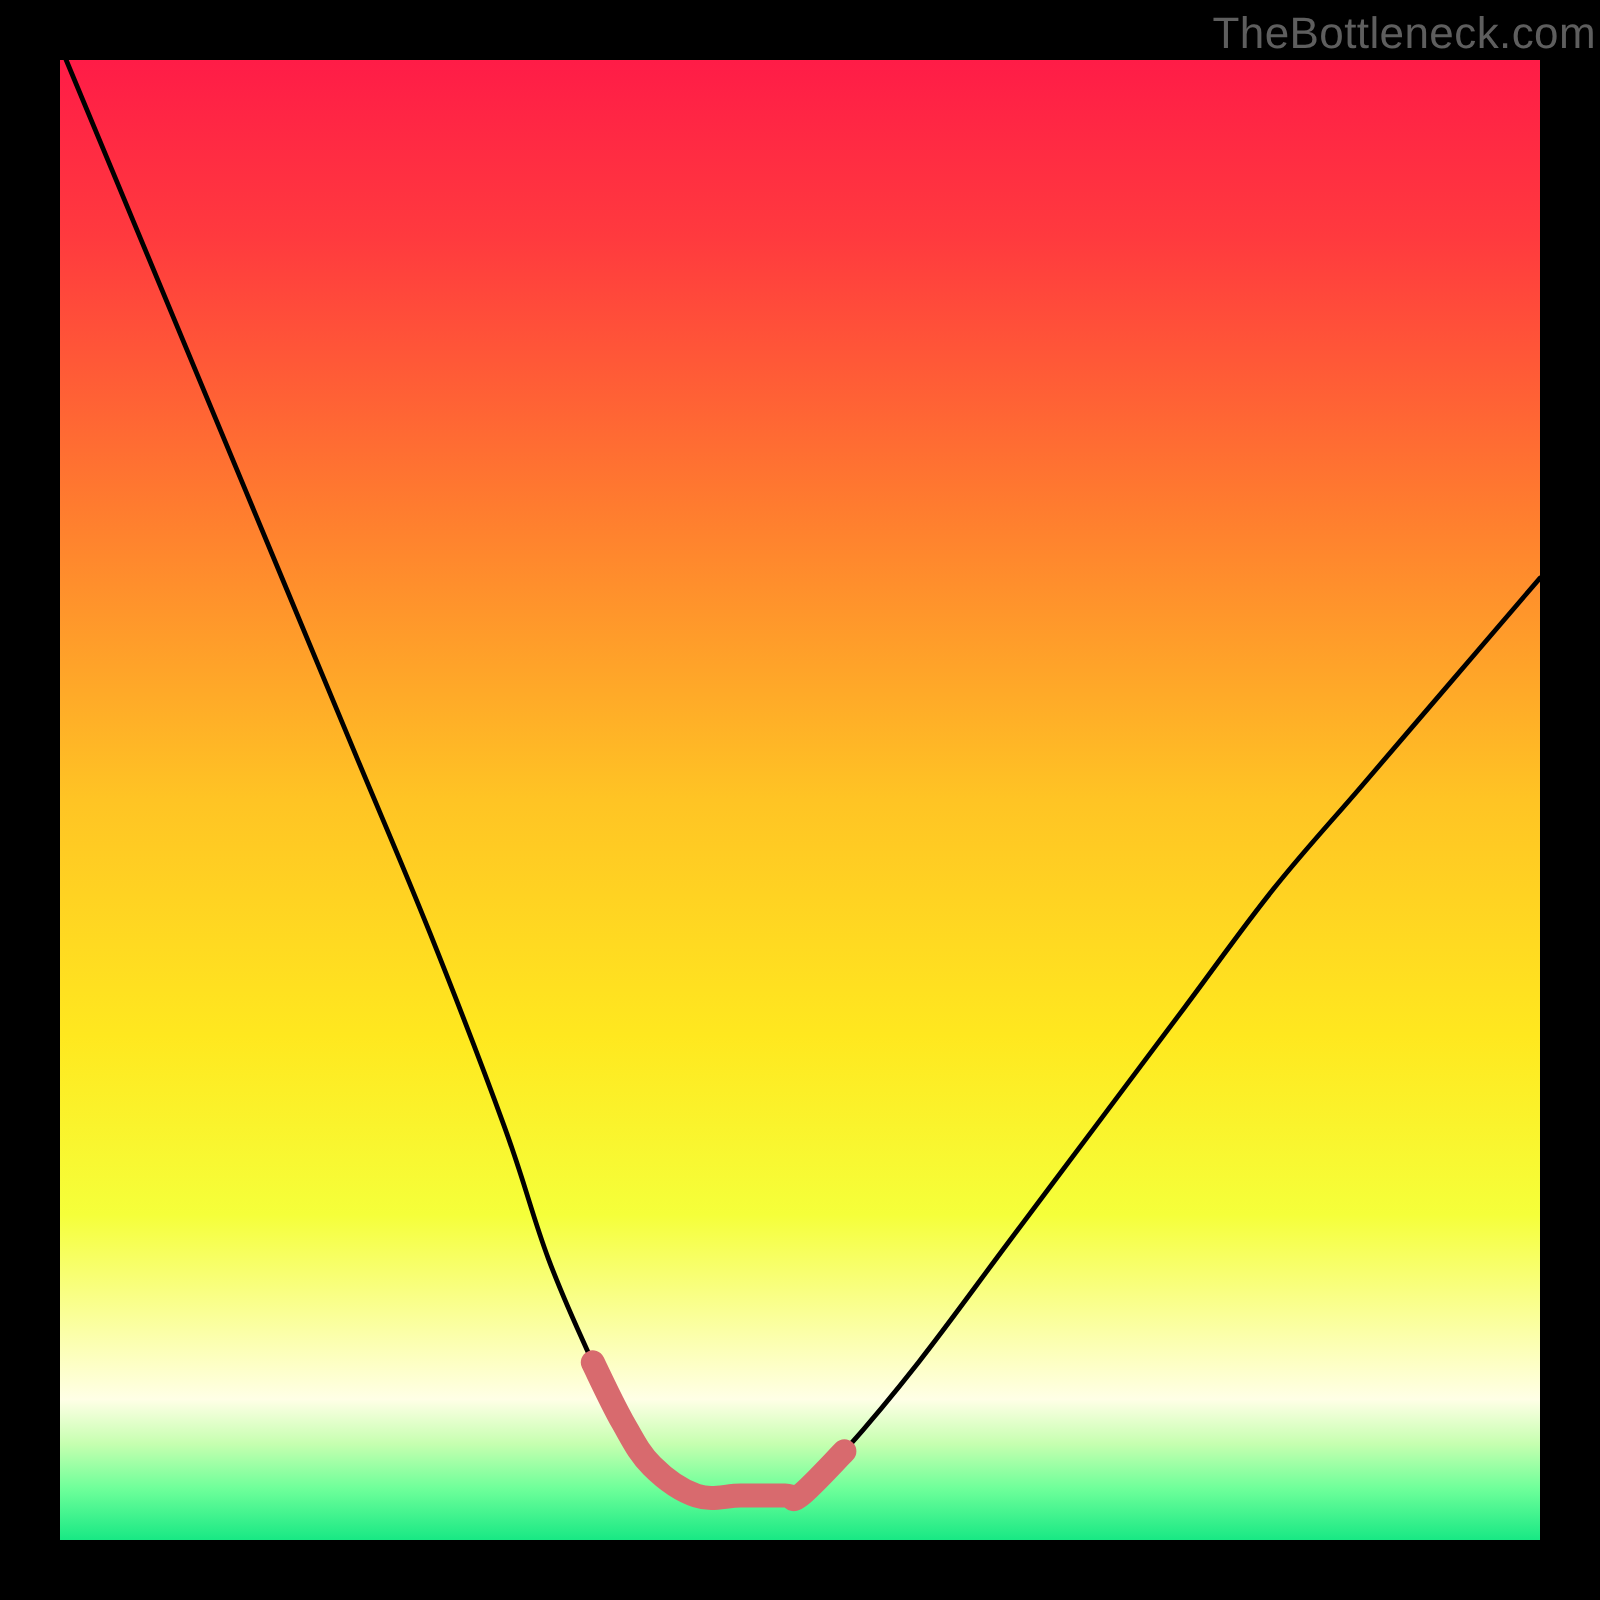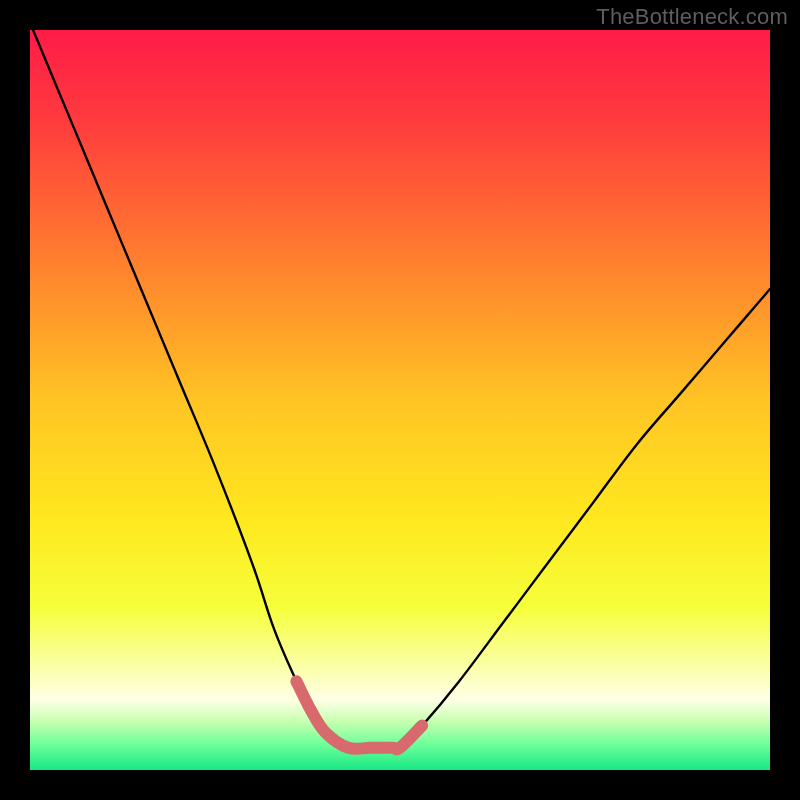--- a/index.html
+++ b/index.html
@@ -13,21 +13,21 @@
   }
   .frame {
     position: relative;
     width: 800px;
     height: 800px;
     background: #000;
   }
   .watermark {
     position: absolute;
     top: 4px;
-    right: 12px;
+    right: 2px;
     color: #5e5e5e;
     font-size: 22px;
     letter-spacing: 0.2px;
     z-index: 5;
     user-select: none;
     margin-left: 20px;
   }
   .plot {
     position: absolute;
     left: 30px;

